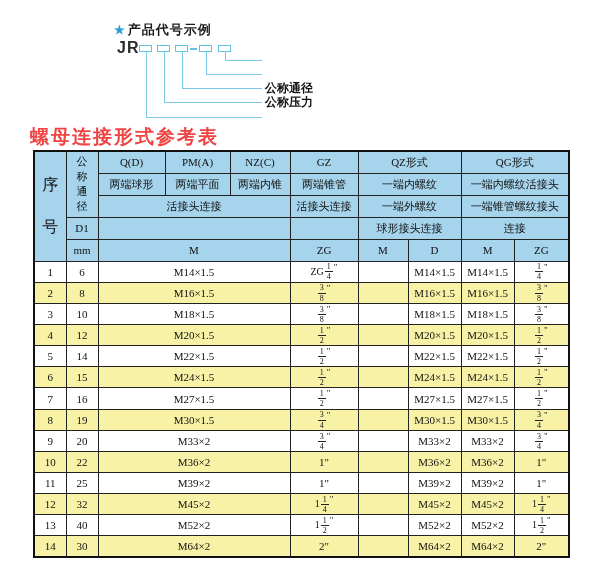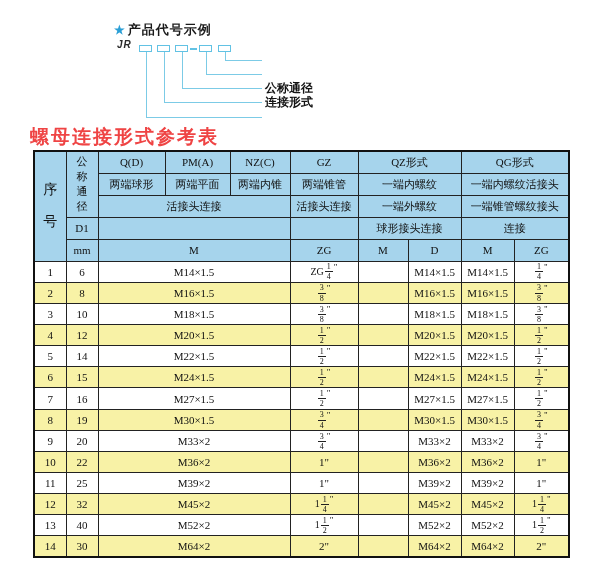--- a/index.html
+++ b/index.html
@@ -6,21 +6,21 @@
   body {
     width:600px; height:567px; position:relative;
     background:#ffffff; overflow:hidden;
     font-family:"Liberation Sans", sans-serif;
     color:#1a1a1a;
   }
   
   .diagram { position:absolute; left:0; top:0; width:600px; height:119px; }
   .star-title { position:absolute; left:114px; top:21px; font-size:13px; font-weight:bold; letter-spacing:1px; }
   .star-title .star { color:#2a9fd6; margin-right:2px; font-size:12px; }
-  .jr-prefix { position:absolute; left:117px; top:39px; font-size:10px; font-weight:bold; color:#2b2b2b; letter-spacing:1px;font-style:italic; }
+  .jr-prefix { position:absolute; left:117px; top:39px; font-size:16px; font-weight:bold; color:#2b2b2b; letter-spacing:1px; }
   .code-box { position:absolute; top:45px; width:13px; height:7px; border:1.5px solid #62c2e4; background:#fff; }
   .code-dash { position:absolute; top:48px; left:190px; width:7px; height:2px; background:#62c2e4; }
   .vline { position:absolute; width:1px; background:#7ccbe6; }
   .hline { position:absolute; height:1px; background:#7ccbe6; }
   .diag-label { position:absolute; left:265px; font-size:12px; font-weight:bold; line-height:14px; color:#141414; white-space:nowrap; }
   
   .table-title {
     position:absolute; left:30px; top:124px;
     font-family:"Liberation Serif", serif;
     font-size:19px; font-weight:bold; letter-spacing:2px; color:#ef4444;
@@ -35,21 +35,21 @@
     border:1px solid #222; text-align:center; vertical-align:middle;
     padding:0; font-size:11px; color:#111; overflow:hidden;
   }
   .ref-table { border:2px solid #111; }
   thead tr { height:22px; }
   thead td { background:#a6d4ec; font-size:12px; }
   thead td.cn { font-size:11px; }
   tbody tr { height:21px; }
   tbody tr:nth-child(even) td { background:#f8f2a6; }
   .vert { width:1em; margin:0 auto; word-break:break-all; }
-  .vert-seq { font-size:14px; line-height:32px; }
+  .vert-seq { font-size:16px; line-height:42px; }
   .vert-dn  { font-size:11px; line-height:15px; }
   
   .frac { display:inline-block; vertical-align:middle; font-size:8px; line-height:1.15; text-align:center; }
   .frac .fn { display:block; border-bottom:1px solid #222; padding:0 2px; }
   .frac .fd { display:block; padding:0 2px; }
   .fq { font-size:9px; vertical-align:5px; margin-left:1px; }
   .fp { margin-right:1px; font-size:10px; }
 </style>
 </head>
 <body>
@@ -72,21 +72,21 @@
   <div class="vline" style="left:206px; top:52px; height:22px"></div>
   <div class="hline" style="left:206px; top:74px; width:56px"></div>
   <div class="vline" style="left:182px; top:52px; height:36px"></div>
   <div class="hline" style="left:182px; top:88px; width:80px"></div>
   <div class="vline" style="left:164px; top:52px; height:50px"></div>
   <div class="hline" style="left:164px; top:102px; width:98px"></div>
   <div class="vline" style="left:146px; top:52px; height:65px"></div>
   <div class="hline" style="left:146px; top:117px; width:116px"></div>
 
   <div class="diag-label" style="top:81px">公称通径</div>
-  <div class="diag-label" style="top:95px">连接形式</div>
+  <div class="diag-label" style="top:95px">公称压力</div>
 </div>
 
 <div class="table-title">螺母连接形式参考表</div>
 
 <table class="ref-table">
   <colgroup>
     <col style="width:32px">
       <col style="width:32px">
       <col style="width:67px">
       <col style="width:65px">

